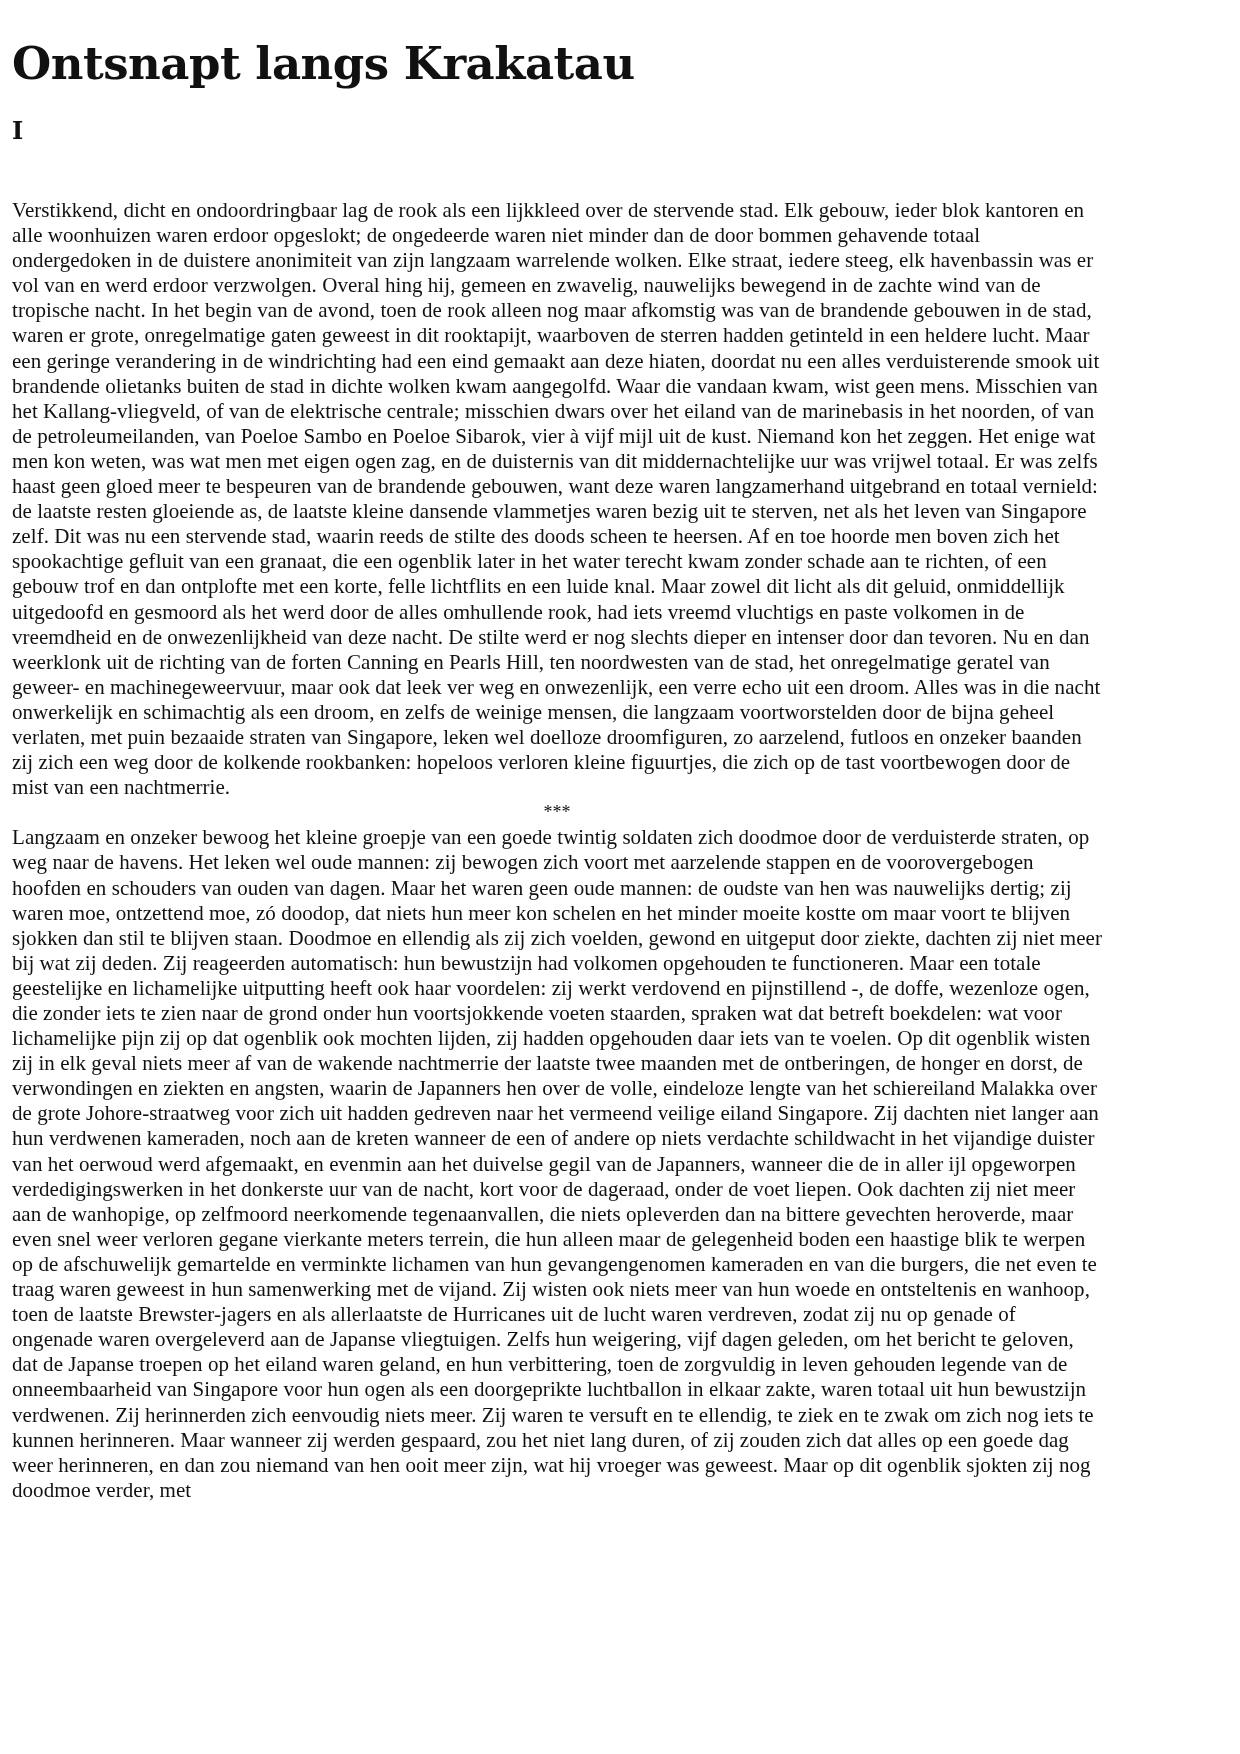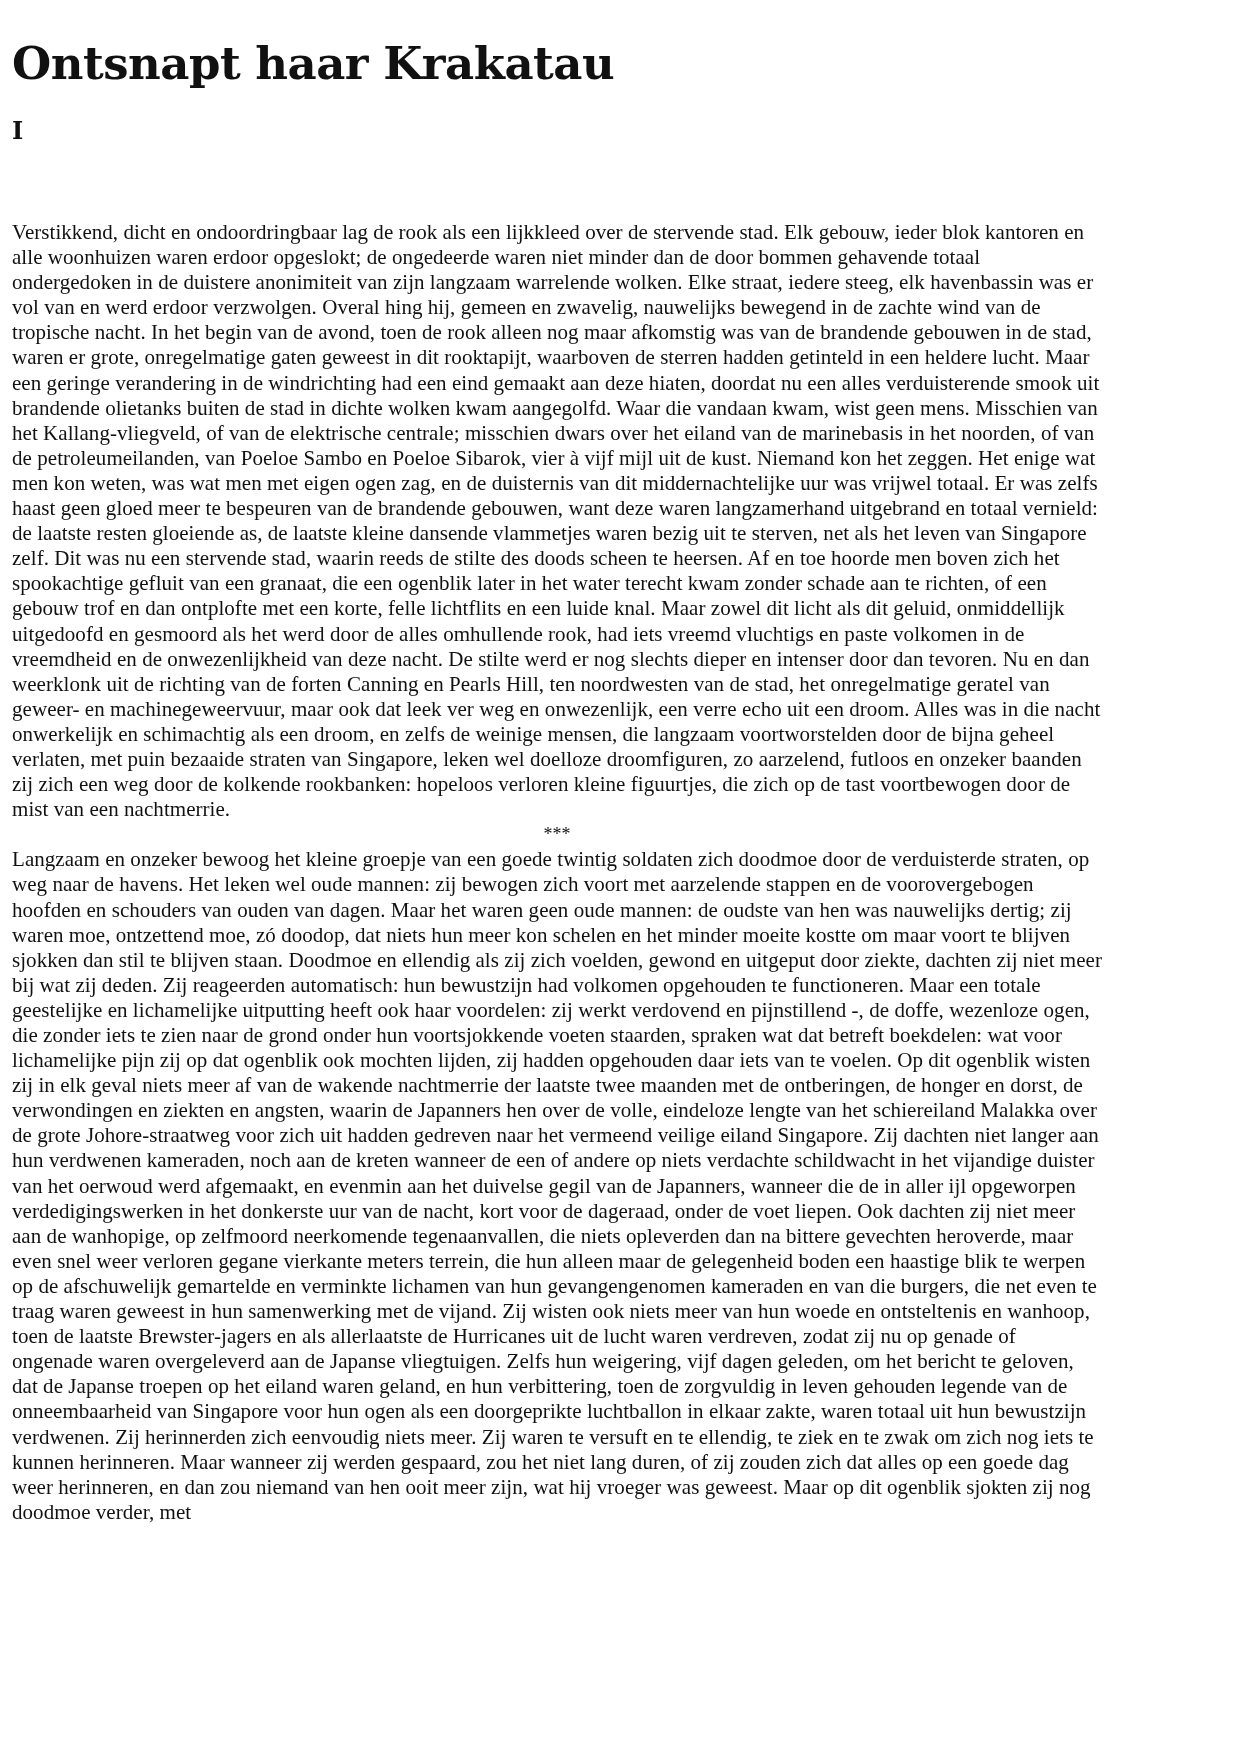--- a/index.html
+++ b/index.html
@@ -27,40 +27,40 @@
       letter-spacing: -0.5px;
     }
     h2 {
       font-family: "DejaVu Serif", "Liberation Serif", serif;
       font-weight: bold;
       font-size: 24px;
       line-height: 30px;
       margin: 24px 0 0 0;
     }
     .body-text {
-      margin-top: 74px;
+      margin-top: 52px;
       font-family: "Liberation Serif", "DejaVu Serif", serif;
       font-size: 21px;
       line-height: 25.1px;
       letter-spacing: 0.05px;
     }
     .body-text p {
       margin: 0;
     }
     .separator {
       text-align: center;
       margin: 0;
       line-height: 25.1px;
       font-size: 18px;
     }
   </style>
 </head>
 <body>
 
 <div class="page">
-  <h1>Ontsnapt haar Krakatau</h1>
+  <h1>Ontsnapt langs Krakatau</h1>
   <h2>I</h2>
   <div class="body-text">
     <p>Verstikkend, dicht en ondoordringbaar lag de rook als een lijkkleed over de stervende stad. Elk gebouw, ieder blok kantoren en alle woonhuizen waren erdoor opgeslokt; de ongedeerde waren niet minder dan de door bommen gehavende totaal ondergedoken in de duistere anonimiteit van zijn langzaam warrelende wolken. Elke straat, iedere steeg, elk havenbassin was er vol van en werd erdoor verzwolgen. Overal hing hij, gemeen en zwavelig, nauwelijks bewegend in de zachte wind van de tropische nacht. In het begin van de avond, toen de rook alleen nog maar afkomstig was van de brandende gebouwen in de stad, waren er grote, onregelmatige gaten geweest in dit rooktapijt, waarboven de sterren hadden getinteld in een heldere lucht. Maar een geringe verandering in de windrichting had een eind gemaakt aan deze hiaten, doordat nu een alles verduisterende smook uit brandende olietanks buiten de stad in dichte wolken kwam aangegolfd. Waar die vandaan kwam, wist geen mens. Misschien van het Kallang-vliegveld, of van de elektrische centrale; misschien dwars over het eiland van de marinebasis in het noorden, of van de petroleumeilanden, van Poeloe Sambo en Poeloe Sibarok, vier à vijf mijl uit de kust. Niemand kon het zeggen. Het enige wat men kon weten, was wat men met eigen ogen zag, en de duisternis van dit middernachtelijke uur was vrijwel totaal. Er was zelfs haast geen gloed meer te bespeuren van de brandende gebouwen, want deze waren langzamerhand uitgebrand en totaal vernield: de laatste resten gloeiende as, de laatste kleine dansende vlammetjes waren bezig uit te sterven, net als het leven van Singapore zelf. Dit was nu een stervende stad, waarin reeds de stilte des doods scheen te heersen. Af en toe hoorde men boven zich het spookachtige gefluit van een granaat, die een ogenblik later in het water terecht kwam zonder schade aan te richten, of een gebouw trof en dan ontplofte met een korte, felle lichtflits en een luide knal. Maar zowel dit licht als dit geluid, onmiddellijk uitgedoofd en gesmoord als het werd door de alles omhullende rook, had iets vreemd vluchtigs en paste volkomen in de vreemdheid en de onwezenlijkheid van deze nacht. De stilte werd er nog slechts dieper en intenser door dan tevoren. Nu en dan weerklonk uit de richting van de forten Canning en Pearls Hill, ten noordwesten van de stad, het onregelmatige geratel van geweer- en machinegeweervuur, maar ook dat leek ver weg en onwezenlijk, een verre echo uit een droom. Alles was in die nacht onwerkelijk en schimachtig als een droom, en zelfs de weinige mensen, die langzaam voortworstelden door de bijna geheel verlaten, met puin bezaaide straten van Singapore, leken wel doelloze droomfiguren, zo aarzelend, futloos en onzeker baanden zij zich een weg door de kolkende rookbanken: hopeloos verloren kleine figuurtjes, die zich op de tast voortbewogen door de mist van een nachtmerrie.</p>
     <div class="separator">***</div>
     <p>Langzaam en onzeker bewoog het kleine groepje van een goede twintig soldaten zich doodmoe door de verduisterde straten, op weg naar de havens. Het leken wel oude mannen: zij bewogen zich voort met aarzelende stappen en de voorovergebogen hoofden en schouders van ouden van dagen. Maar het waren geen oude mannen: de oudste van hen was nauwelijks dertig; zij waren moe, ontzettend moe, zó doodop, dat niets hun meer kon schelen en het minder moeite kostte om maar voort te blijven sjokken dan stil te blijven staan. Doodmoe en ellendig als zij zich voelden, gewond en uitgeput door ziekte, dachten zij niet meer bij wat zij deden. Zij reageerden automatisch: hun bewustzijn had volkomen opgehouden te functioneren. Maar een totale geestelijke en lichamelijke uitputting heeft ook haar voordelen: zij werkt verdovend en pijnstillend -, de doffe, wezenloze ogen, die zonder iets te zien naar de grond onder hun voortsjokkende voeten staarden, spraken wat dat betreft boekdelen: wat voor lichamelijke pijn zij op dat ogenblik ook mochten lijden, zij hadden opgehouden daar iets van te voelen. Op dit ogenblik wisten zij in elk geval niets meer af van de wakende nachtmerrie der laatste twee maanden met de ontberingen, de honger en dorst, de verwondingen en ziekten en angsten, waarin de Japanners hen over de volle, eindeloze lengte van het schiereiland Malakka over de grote Johore-straatweg voor zich uit hadden gedreven naar het vermeend veilige eiland Singapore. Zij dachten niet langer aan hun verdwenen kameraden, noch aan de kreten wanneer de een of andere op niets verdachte schildwacht in het vijandige duister van het oerwoud werd afgemaakt, en evenmin aan het duivelse gegil van de Japanners, wanneer die de in aller ijl opgeworpen verdedigingswerken in het donkerste uur van de nacht, kort voor de dageraad, onder de voet liepen. Ook dachten zij niet meer aan de wanhopige, op zelfmoord neerkomende tegenaanvallen, die niets opleverden dan na bittere gevechten heroverde, maar even snel weer verloren gegane vierkante meters terrein, die hun alleen maar de gelegenheid boden een haastige blik te werpen op de afschuwelijk gemartelde en verminkte lichamen van hun gevangengenomen kameraden en van die burgers, die net even te traag waren geweest in hun samenwerking met de vijand. Zij wisten ook niets meer van hun woede en ontsteltenis en wanhoop, toen de laatste Brewster-jagers en als allerlaatste de Hurricanes uit de lucht waren verdreven, zodat zij nu op genade of ongenade waren overgeleverd aan de Japanse vliegtuigen. Zelfs hun weigering, vijf dagen geleden, om het bericht te geloven, dat de Japanse troepen op het eiland waren geland, en hun verbittering, toen de zorgvuldig in leven gehouden legende van de onneembaarheid van Singapore voor hun ogen als een doorgeprikte luchtballon in elkaar zakte, waren totaal uit hun bewustzijn verdwenen. Zij herinnerden zich eenvoudig niets meer. Zij waren te versuft en te ellendig, te ziek en te zwak om zich nog iets te kunnen herinneren. Maar wanneer zij werden gespaard, zou het niet lang duren, of zij zouden zich dat alles op een goede dag weer herinneren, en dan zou niemand van hen ooit meer zijn, wat hij vroeger was geweest. Maar op dit ogenblik sjokten zij nog doodmoe verder, met</p>
   </div>
 </div>
 
 </body></html>

